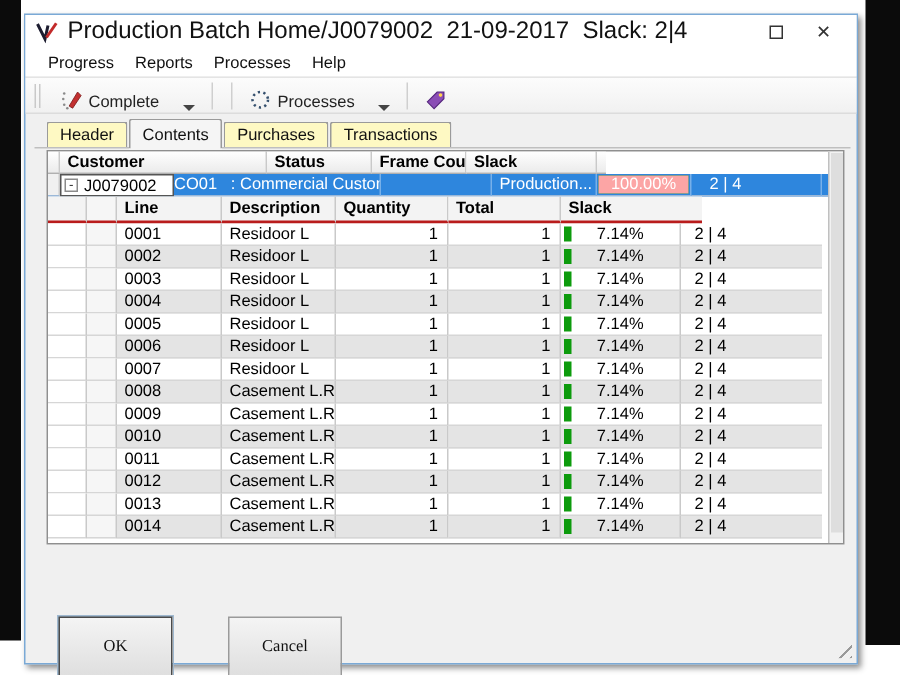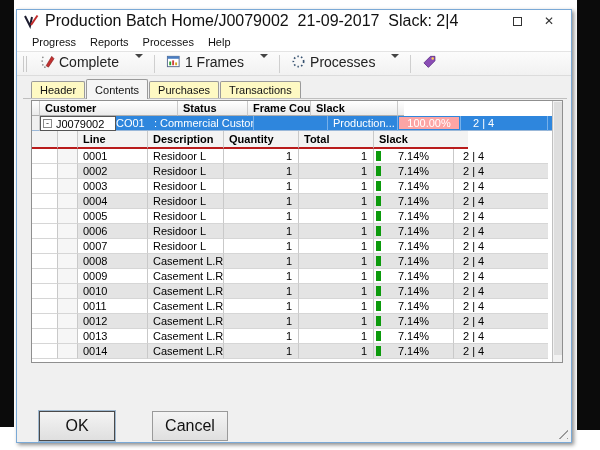--- a/index.html
+++ b/index.html
@@ -29,21 +29,21 @@
   .menubar { position:absolute; left:0; top:22px; width:100%; height:19px; background:#ffffff;
     display:flex; align-items:center; padding-left:8px; }
   .menu-item { font-size:11px; color:#111; padding:2px 7px; }
 
   
   .toolbar { position:absolute; left:0; top:41px; width:100%; height:25px;
     background:linear-gradient(#fcfcfc,#f1f1f1); border-top:1px solid #e4e4e4;
     border-bottom:1px solid #dcdcdc; display:flex; align-items:center; padding-left:6px; }
   .grip { width:4px; height:16px; border-left:1px solid #c9c9c9; border-right:1px solid #c9c9c9;
     margin-right:8px; }
-  .tbtn { display:flex; align-items:flex-start; height:20px; padding:0 5px; font-size:14px; color:#222; }
+  .tbtn { display:flex; align-items:flex-end; height:20px; padding:0 5px; font-size:11px; color:#222; }
   .ticon { width:15px; height:15px; margin-right:4px; display:inline-block; }
   .tlabel { display:inline-block; }
   .arrow { width:0; height:0; border-left:4px solid transparent; border-right:4px solid transparent;
     border-top:4px solid #444; margin-left:16px; }
   .tsep { width:1px; height:18px; background:#cfcfcf; margin:0 6px; }
 
   
   .tabs { position:absolute; left:14px; top:69px; height:19px; display:flex; align-items:flex-end; }
   .tab { font-size:11px; color:#111; background:#fef9c3; border:1px solid #9a9a9a;
     border-bottom:none; border-radius:2px 2px 0 0; padding:2px 8px 2px 8px; height:17px;
@@ -96,22 +96,22 @@
   .num { justify-content:flex-end; padding-right:6px !important; padding-left:0 !important; }
   .fcv { position:relative; justify-content:center; padding-left:0 !important; }
   .fcbar { position:absolute; left:2px; top:2px; width:5px; height:10px; background:var(--green,#0d9b0d); }
   .slkv { padding-left:9px !important; }
 
   .g-scroll { position:absolute; right:0; top:0; width:10px; height:100%;
     background:#f2f2f2; border-left:1px solid #c0c0c0; }
   .g-thumb { position:absolute; left:1px; top:1px; width:8px; height:97%; background:#dedede; }
 
   
-  .btn { position:absolute; width:76px; height:30px; font-family:Liberation Sans, sans-serif;
-    font-size:16px; color:#111; background:linear-gradient(#f4f4f4,#dfdfdf);
+  .btn { position:absolute; width:76px; height:40px; font-family:Liberation Serif, serif;
+    font-size:11px; color:#111; background:linear-gradient(#f4f4f4,#dfdfdf);
     border:1px solid #9a9a9a; }
   .btn.ok { left:22px; top:401px; border:1px solid #4a4a4a; box-shadow:0 0 0 1px #9fb8cf; }
   .btn.cancel { left:135px; top:401px; }
 
   .grip-resize { position:absolute; right:3px; bottom:3px; width:13px; height:13px;
     background:repeating-linear-gradient(135deg, transparent 0 2px, #9a9a9a 2px 3px, transparent 3px 5px);
     clip-path:polygon(100% 0, 100% 100%, 0 100%); }
 </style>
 </head>
 <body>
@@ -156,33 +156,20 @@
               <circle cx="2.3" cy="7.5" r="0.9" fill="#8a8a8a"></circle>
             <circle cx="3" cy="11.5" r="0.9" fill="#8a8a8a"></circle>
               <circle cx="5.2" cy="14" r="0.9" fill="#8a8a8a"></circle>
             <path d="M6.5 12.5 L12.5 2.5 L15 5 L9 14 Z" fill="#c23030" stroke="#7d1d1d" stroke-width="0.6"></path>
           </svg>
         </span>
         <span class="tlabel">Complete</span>
         <span class="arrow"></span>
       </span>
       <span class="tsep"></span>
-      <span class="tbtn">
-        <span class="ticon">
-          <svg viewBox="0 0 16 16" width="15" height="15">
-            <rect x="1.5" y="2.5" width="12.5" height="11" fill="#ffffff" stroke="#55678a" stroke-width="1"></rect>
-            <rect x="1.5" y="2.5" width="12.5" height="2.6" fill="#4a7ec2"></rect>
-            <rect x="3.5" y="8" width="2" height="4" fill="#2aa02a"></rect>
-            <rect x="6.6" y="6.8" width="2" height="5.2" fill="#cf4040"></rect>
-            <rect x="9.8" y="9" width="2" height="3" fill="#d2a522"></rect>
-          </svg>
-        </span>
-        <span class="tlabel">1 Frames</span>
-        <span class="arrow"></span>
-      </span>
       <span class="tsep"></span>
       <span class="tbtn">
         <span class="ticon">
           <svg viewBox="0 0 16 16" width="15" height="15">
             <circle cx="8" cy="8" r="5.5" fill="none" stroke="#35506e" stroke-width="1.8" stroke-dasharray="1.6 2.4"></circle>
           </svg>
         </span>
         <span class="tlabel">Processes</span>
         <span class="arrow"></span>
       </span>

